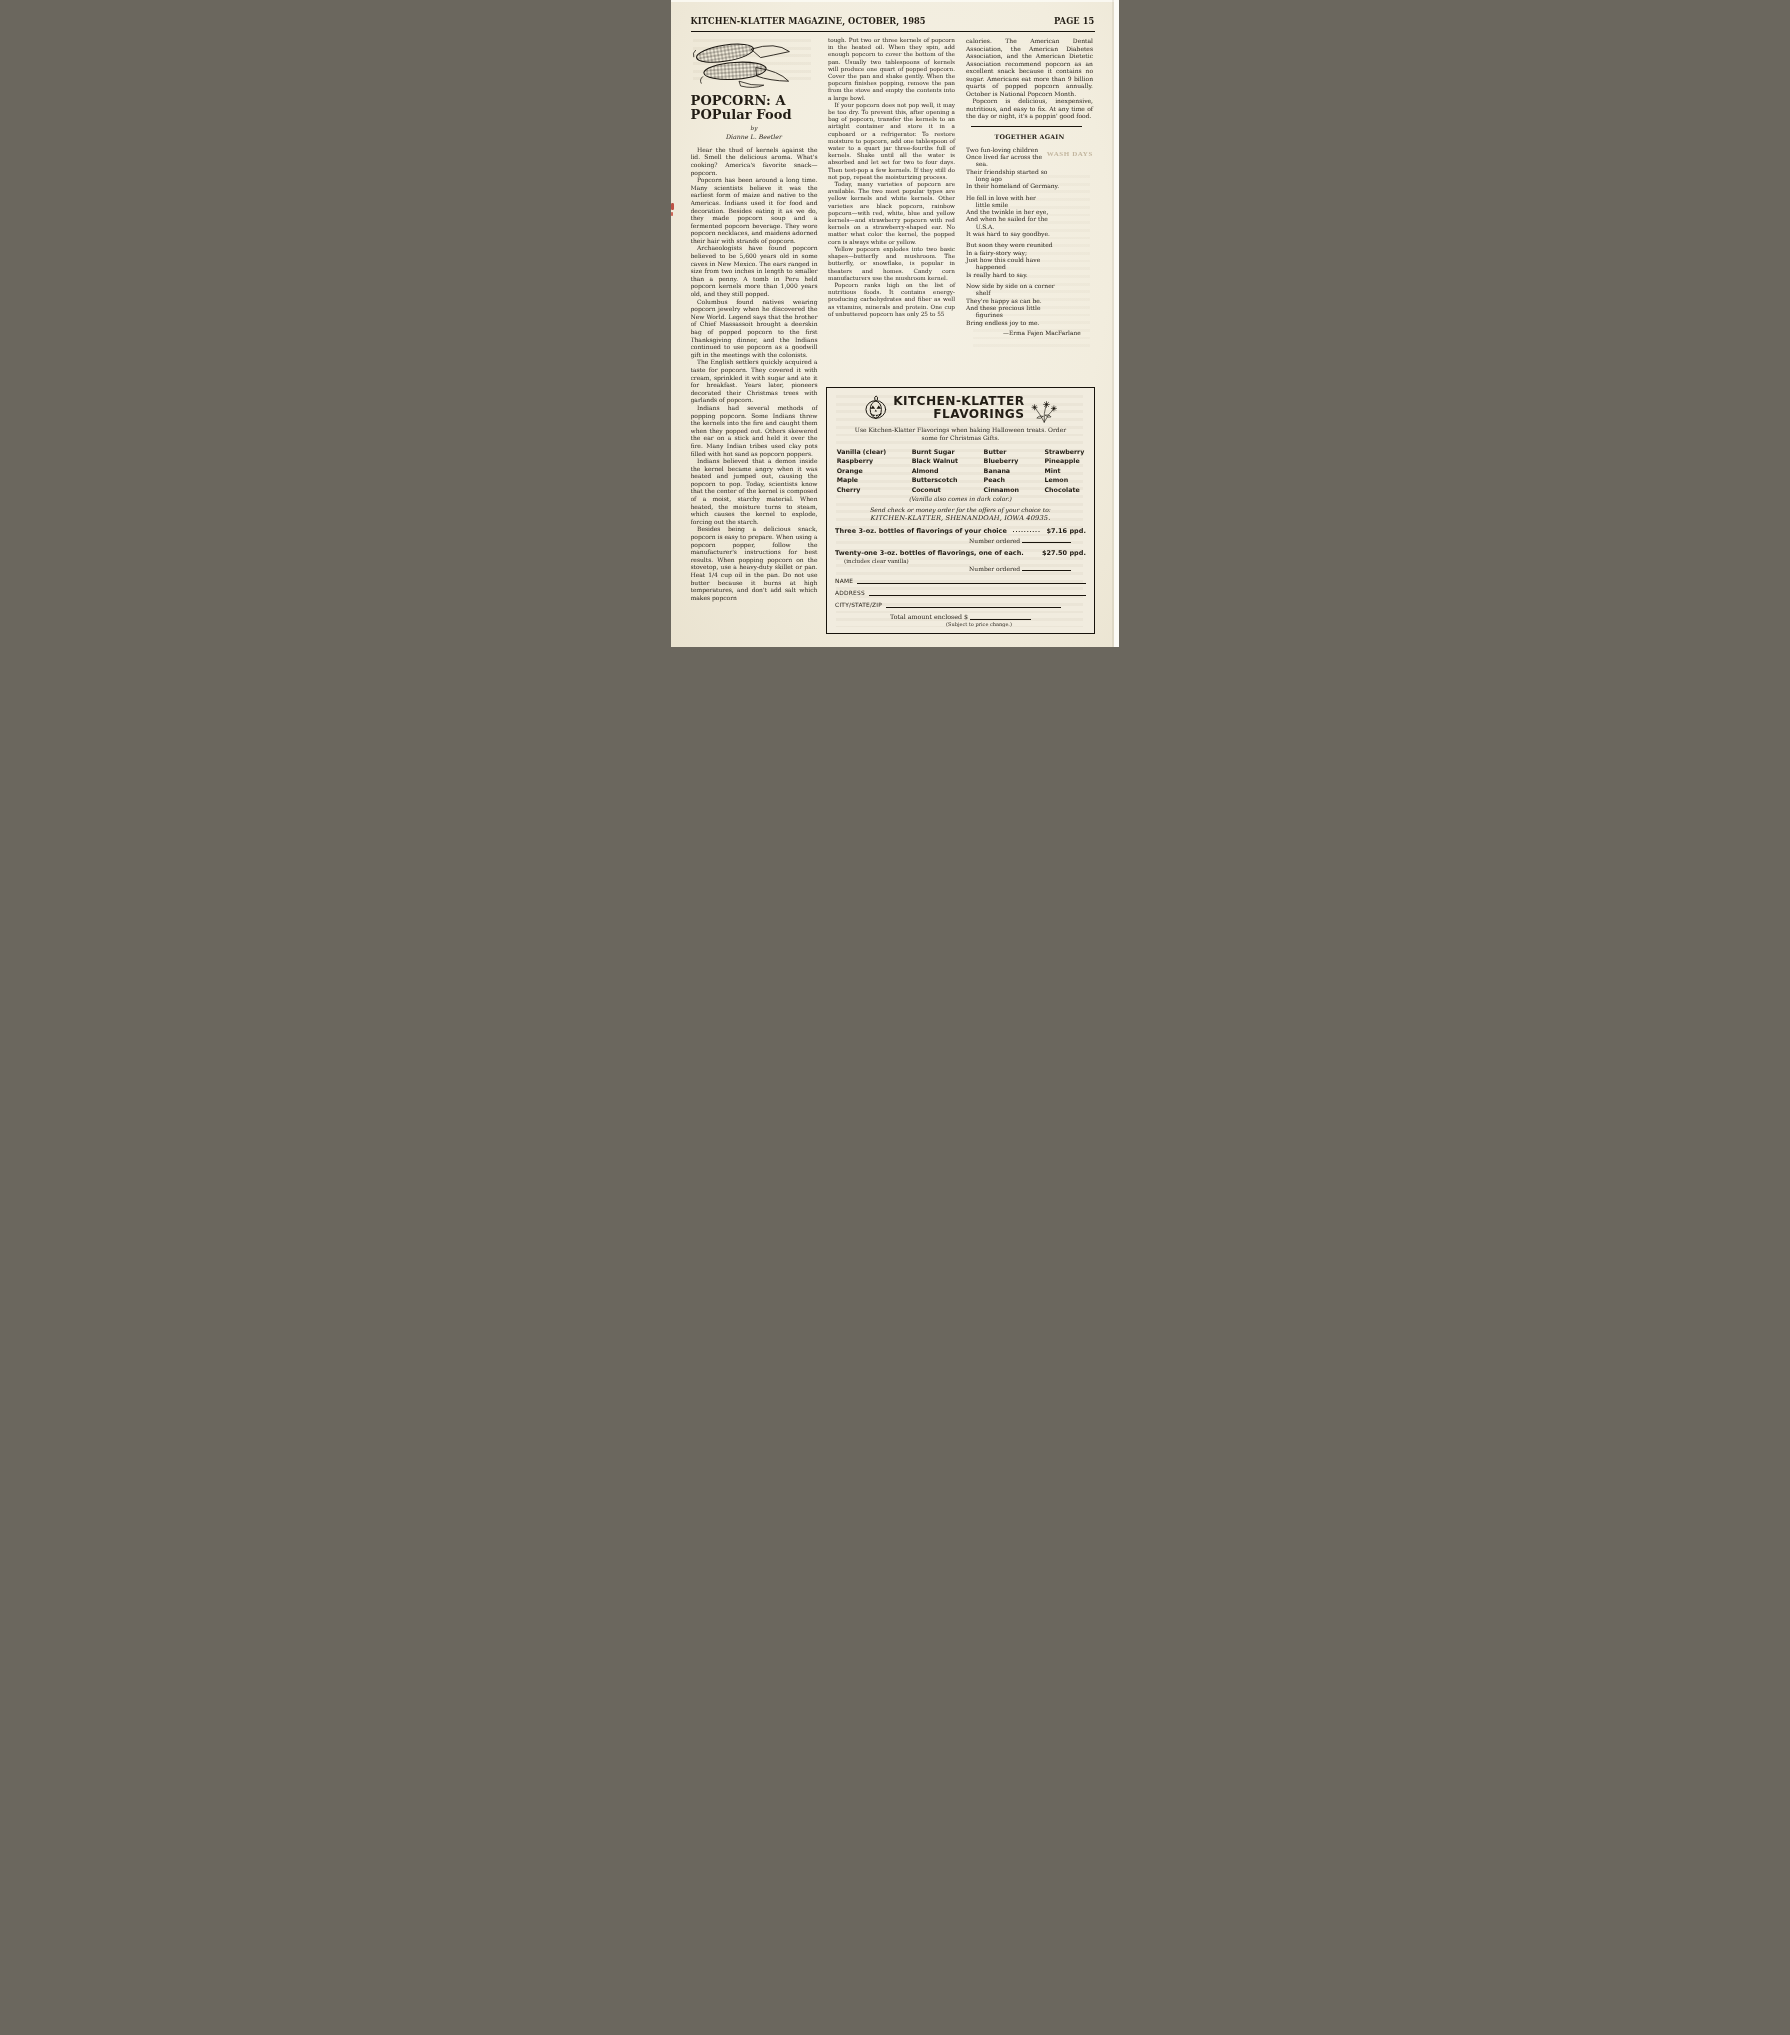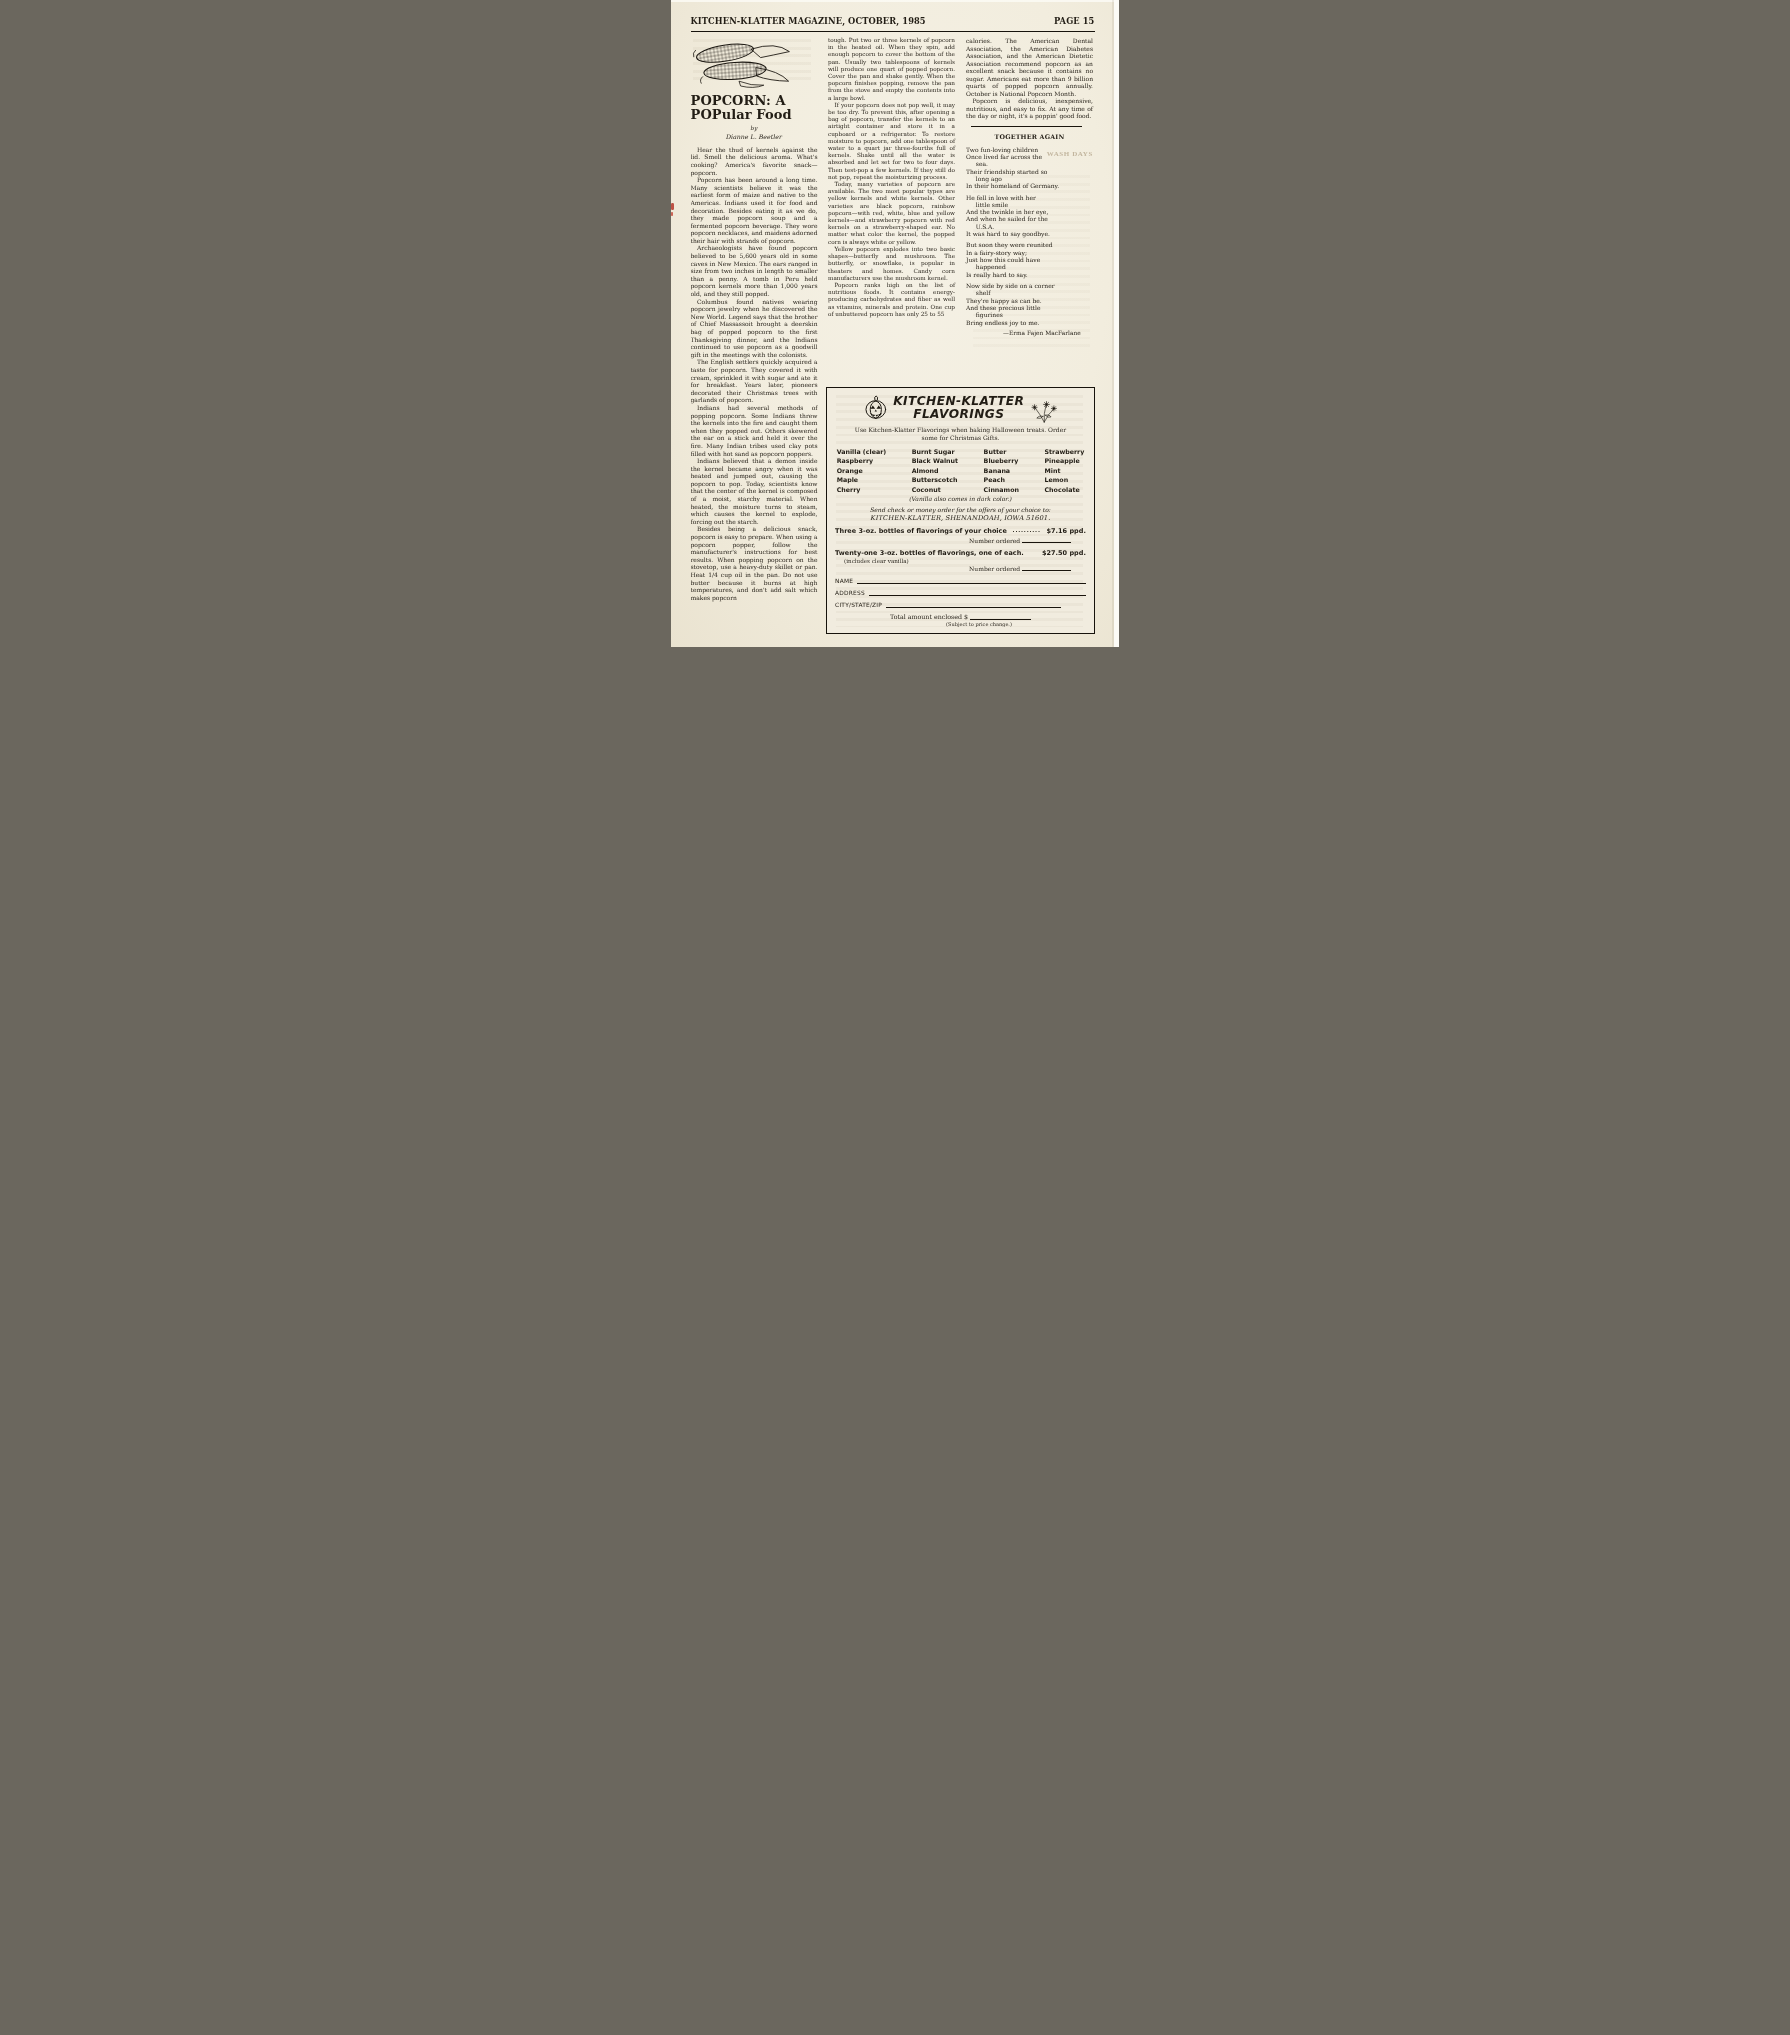--- a/index.html
+++ b/index.html
@@ -58,22 +58,22 @@
   .pl.cont{padding-left:9.8px;}
   .poem-attrib{padding-left:37px;margin-top:1.6px;font-size:5.9px;}
 
   
   .adbox{position:absolute;left:155px;top:387px;width:269px;min-height:244px;box-sizing:border-box;
     border:1.6px solid #17130c;background:#f1ecdf;z-index:2;padding:4.1px 8.1px 5.7px 8.1px;}
   .ad-ghost{position:absolute;left:9px;top:6.5px;right:10.6px;bottom:6.5px;z-index:0;pointer-events:none;
     background:repeating-linear-gradient(180deg, rgba(115,96,66,.05) 0px, rgba(115,96,66,.05) 2.8px, transparent 2.8px, transparent 7.7px);}
   .ad-inner{position:relative;z-index:1;}
   .ad-head{display:flex;align-items:center;justify-content:center;gap:5.7px;margin-top:0.8px;}
-  .ad-title{text-align:center;font-family:"DejaVu Sans","Liberation Sans",sans-serif;font-weight:bold;
-    font-size:12.2px;letter-spacing:0.4px;line-height:1.08;font-style:italic;}
+  .ad-title{text-align:right;font-family:"DejaVu Sans","Liberation Sans",sans-serif;font-weight:bold;
+    font-size:12.2px;letter-spacing:0.4px;line-height:1.08;}
   .ad-intro{text-align:center;font-size:6px;line-height:7.7px;margin:3.3px auto 0 auto;max-width:220px;}
   .flavor-grid{display:flex;justify-content:space-between;margin:5.3px 1.6px 0 1.6px;
     font-family:"DejaVu Sans","Liberation Sans",sans-serif;font-weight:bold;font-size:6.3px;line-height:1.5;}
   .vanilla-note{text-align:center;font-style:italic;font-size:6px;margin-top:0.8px;}
   .send-block{text-align:center;font-style:italic;margin-top:4.5px;}
   .send-1{font-size:6px;}
   .send-2{font-size:6.7px;letter-spacing:0.1px;margin-top:0.8px;}
   .offer-row{display:flex;align-items:flex-start;margin-top:5.3px;
     font-family:"DejaVu Sans","Liberation Sans",sans-serif;font-weight:bold;font-size:6.5px;}
   .offer-leader{flex:1;text-align:center;letter-spacing:0.8px;font-size:5.3px;overflow:hidden;white-space:nowrap;padding:0 2.4px;}
@@ -280,21 +280,21 @@
           <div>Mint</div>
           <div>Lemon</div>
           <div>Chocolate</div>
         </div>
       </div>
 
       <div class="vanilla-note">(Vanilla also comes in dark color.)</div>
 
       <div class="send-block">
         <div class="send-1">Send check or money order for the offers of your choice to:</div>
-        <div class="send-2">KITCHEN-KLATTER, SHENANDOAH, IOWA 51601.</div>
+        <div class="send-2">KITCHEN-KLATTER, SHENANDOAH, IOWA 40935.</div>
       </div>
 
       <div class="offer-row">
         <span>Three 3-oz. bottles of flavorings of your choice</span>
         <span class="offer-leader">..........</span>
         <span class="offer-price">$7.16</span>
         <span>ppd.</span>
       </div>
       <div class="num-row">
         <span>Number ordered</span>

